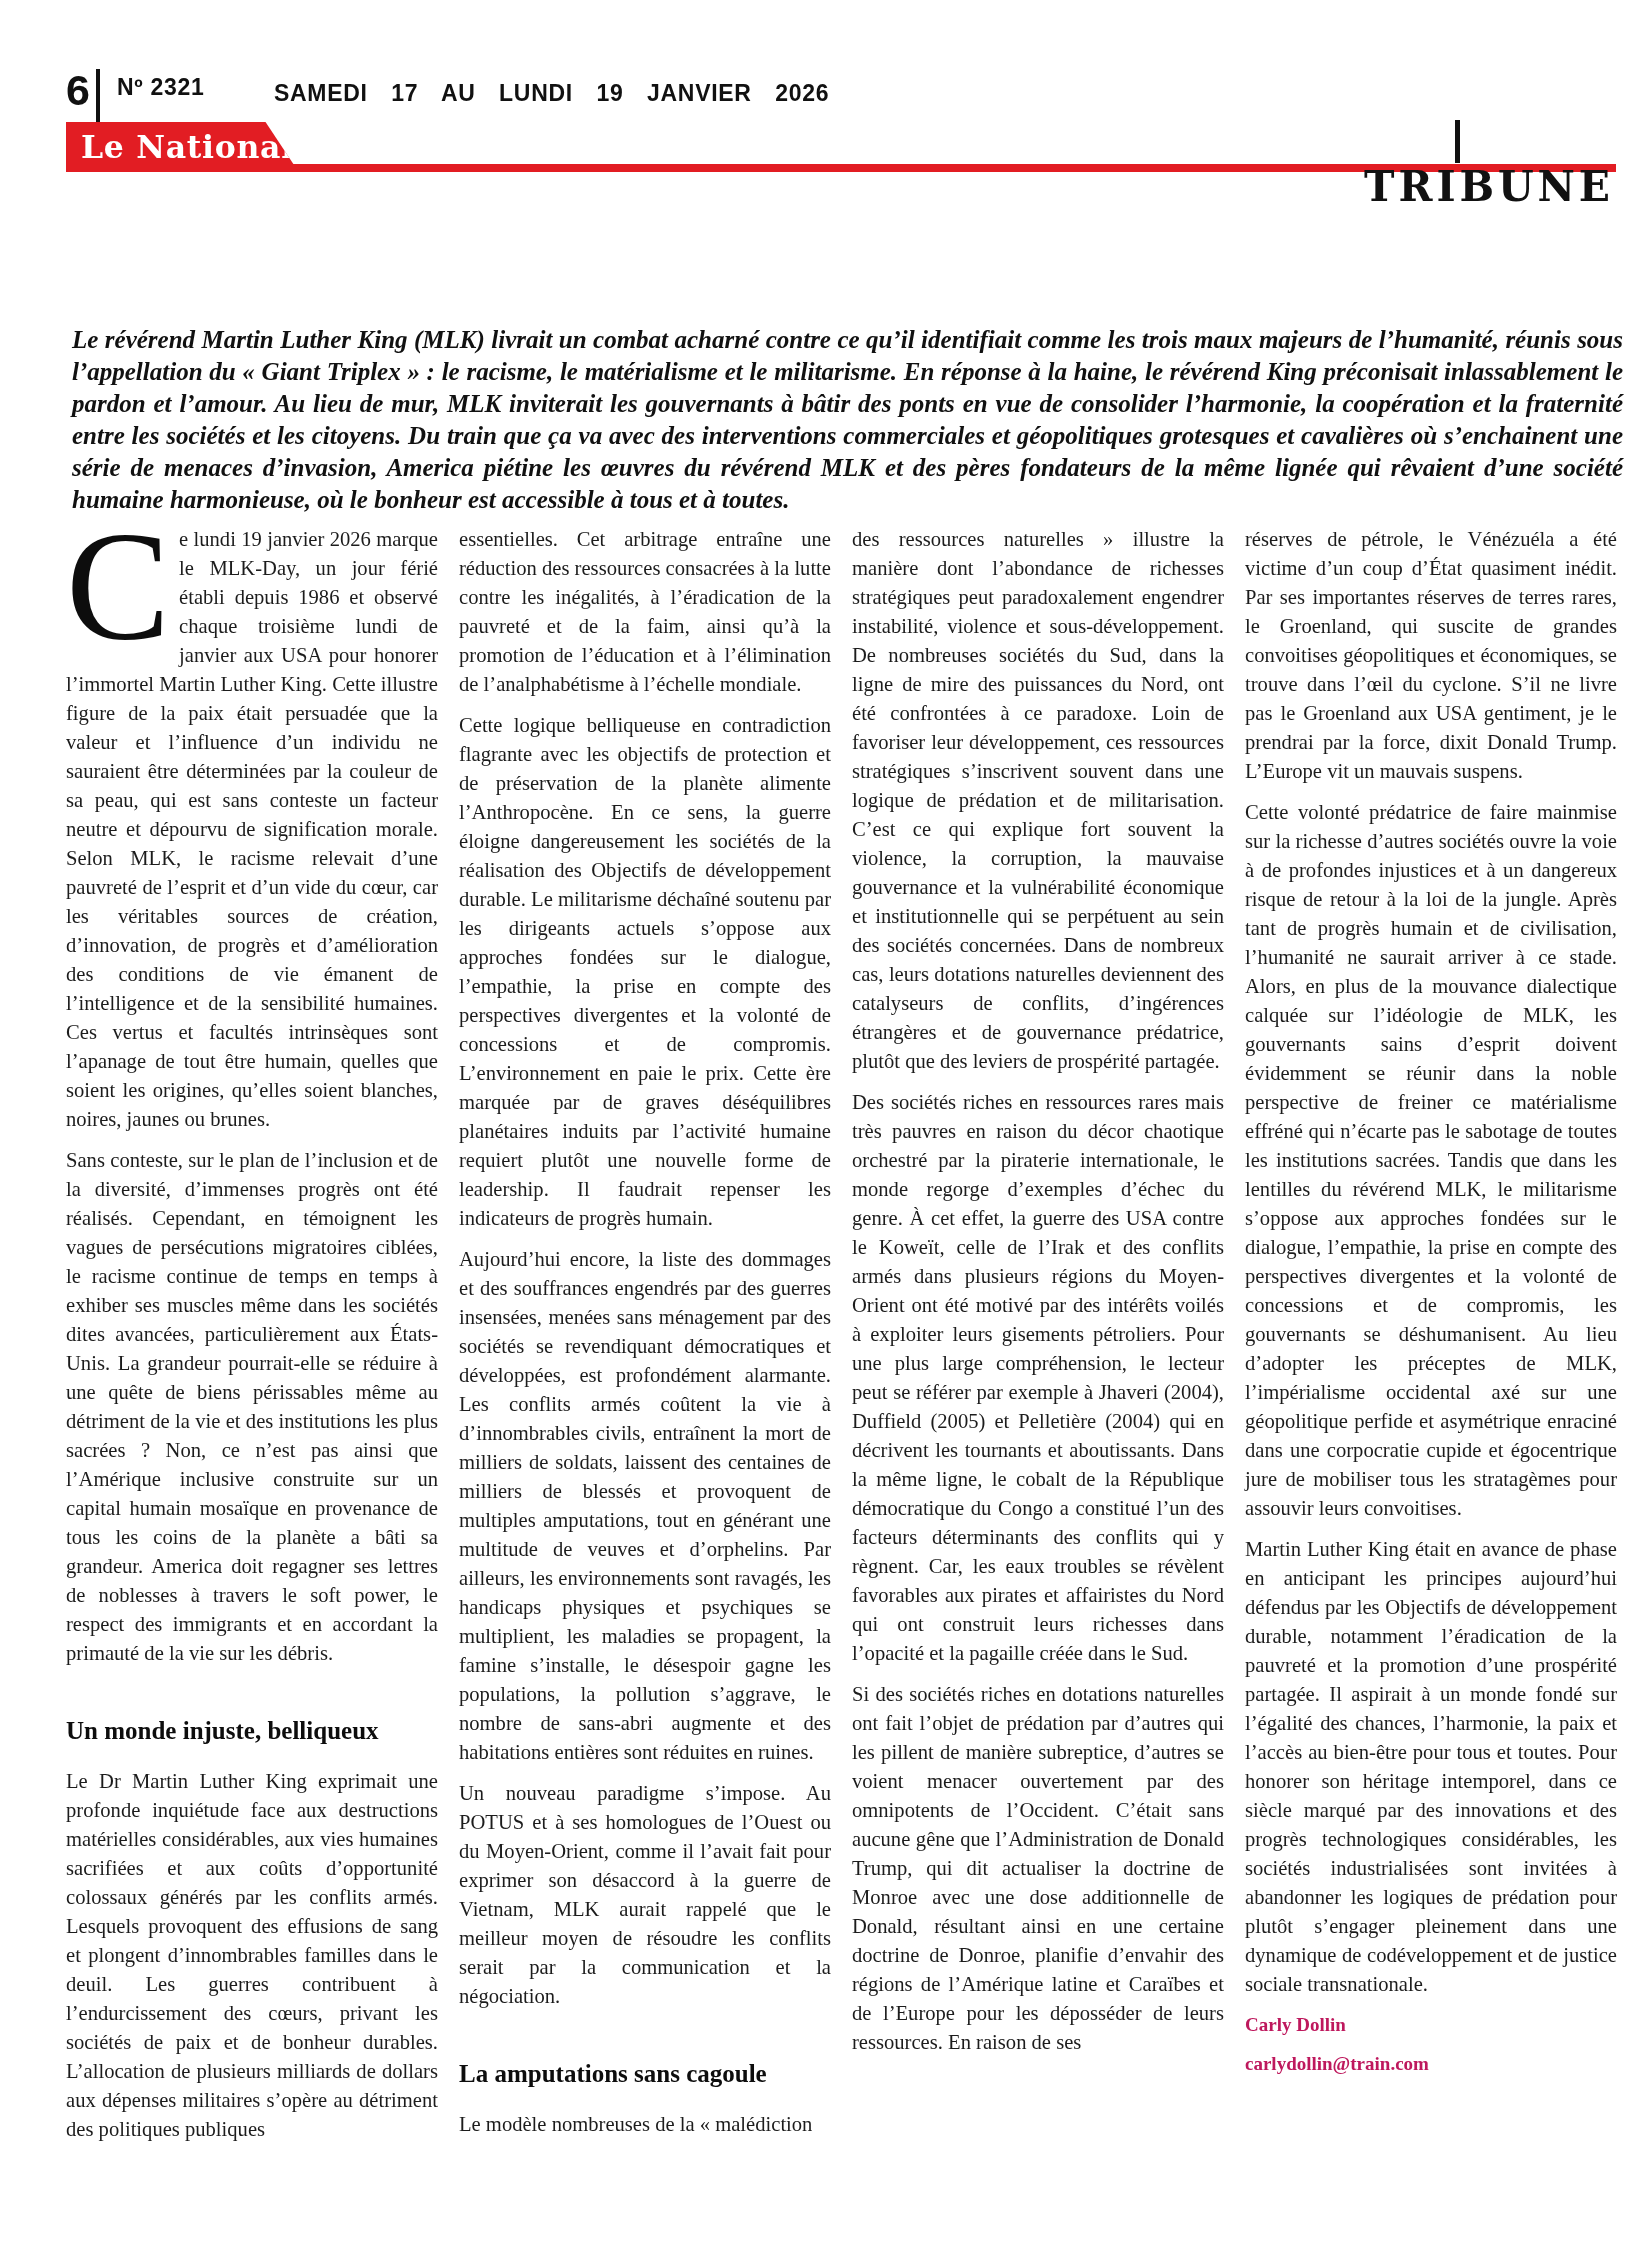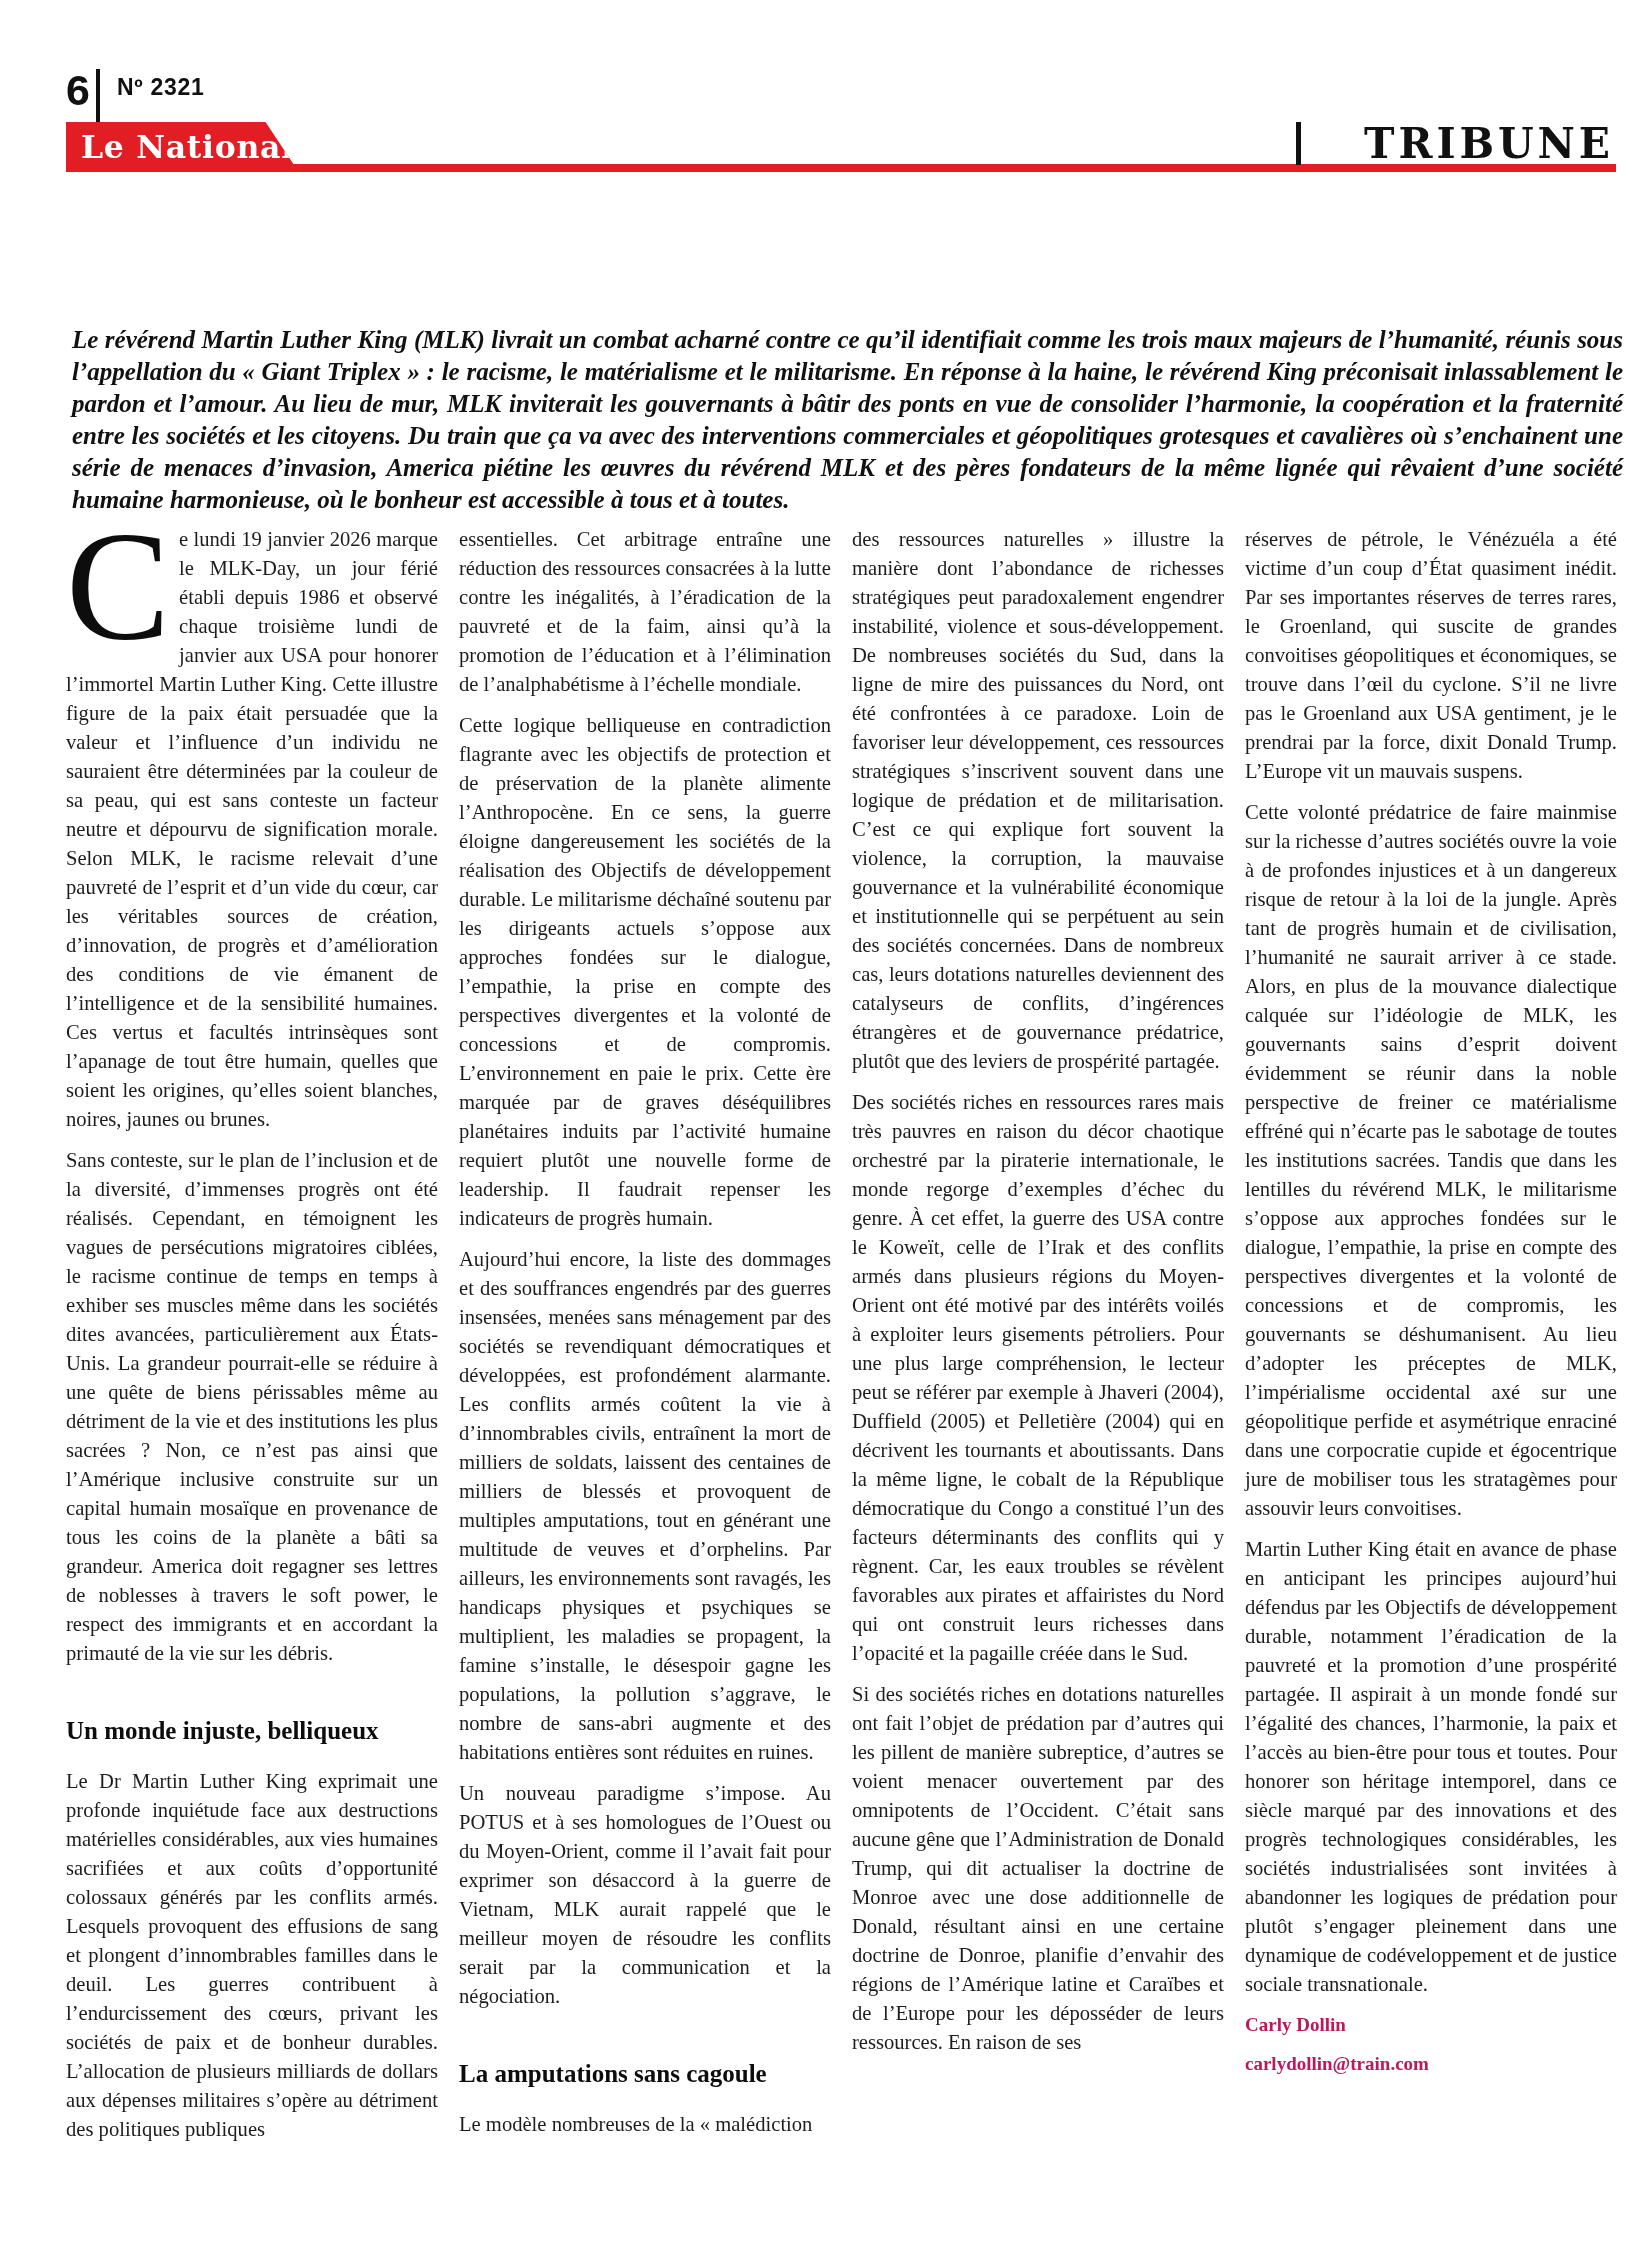--- a/index.html
+++ b/index.html
@@ -25,21 +25,21 @@
     position:absolute;left:66px;top:122px;width:232px;height:49px;
     background:var(--accent);
     clip-path:polygon(0 0,86% 0,100% 100%,0 100%);
     display:flex;align-items:center;
   }
   .brand-name{
     font-family:"DejaVu Serif", serif;font-weight:bold;
     color:#ffffff;font-size:31.5px;padding-left:15px;letter-spacing:0.7px;
   }
   .red-rule{position:absolute;left:66px;top:164px;width:1550px;height:8.2px;background:var(--accent);}
-  .section-wrap{position:absolute;right:36px;top:120px;display:flex;align-items:center;}
+  .section-wrap{position:absolute;right:36px;top:120px;display:flex;align-items:center;flex-direction:column;}
   .section-bar{width:5.2px;height:43px;background:#111;margin-right:75px;}
   .section-name{
     font-family:"DejaVu Serif", serif;font-weight:bold;color:#111;
     font-size:39px;letter-spacing:3.7px;transform:scale(1.05,1.1);transform-origin:right center;
   }
   
   .headline{
     position:absolute;left:66px;top:182px;width:1549px;
     font-family:"Liberation Serif", serif;font-weight:bold;color:#0d0d0d;
     font-size:55px;line-height:63px;letter-spacing:-0.7px;margin:0;
@@ -75,20 +75,21 @@
 </style>
 </head>
 <body>
 
 <div id="page" style="--accent: #e21d23;">
 
   <div class="meta-row">
     <span class="page-number">6</span>
     <span class="meta-bar"></span>
     <span class="issue-number">Nº 2321</span>
+    <span class="edition-date">SAMEDI 17 AU LUNDI 19 JANVIER 2026</span>
   </div>
 
   <div class="red-rule"></div>
 
   <div class="brand-banner">
     <span class="brand-name">Le National</span>
   </div>
 
   <div class="section-wrap">
     <span class="section-bar"></span>

